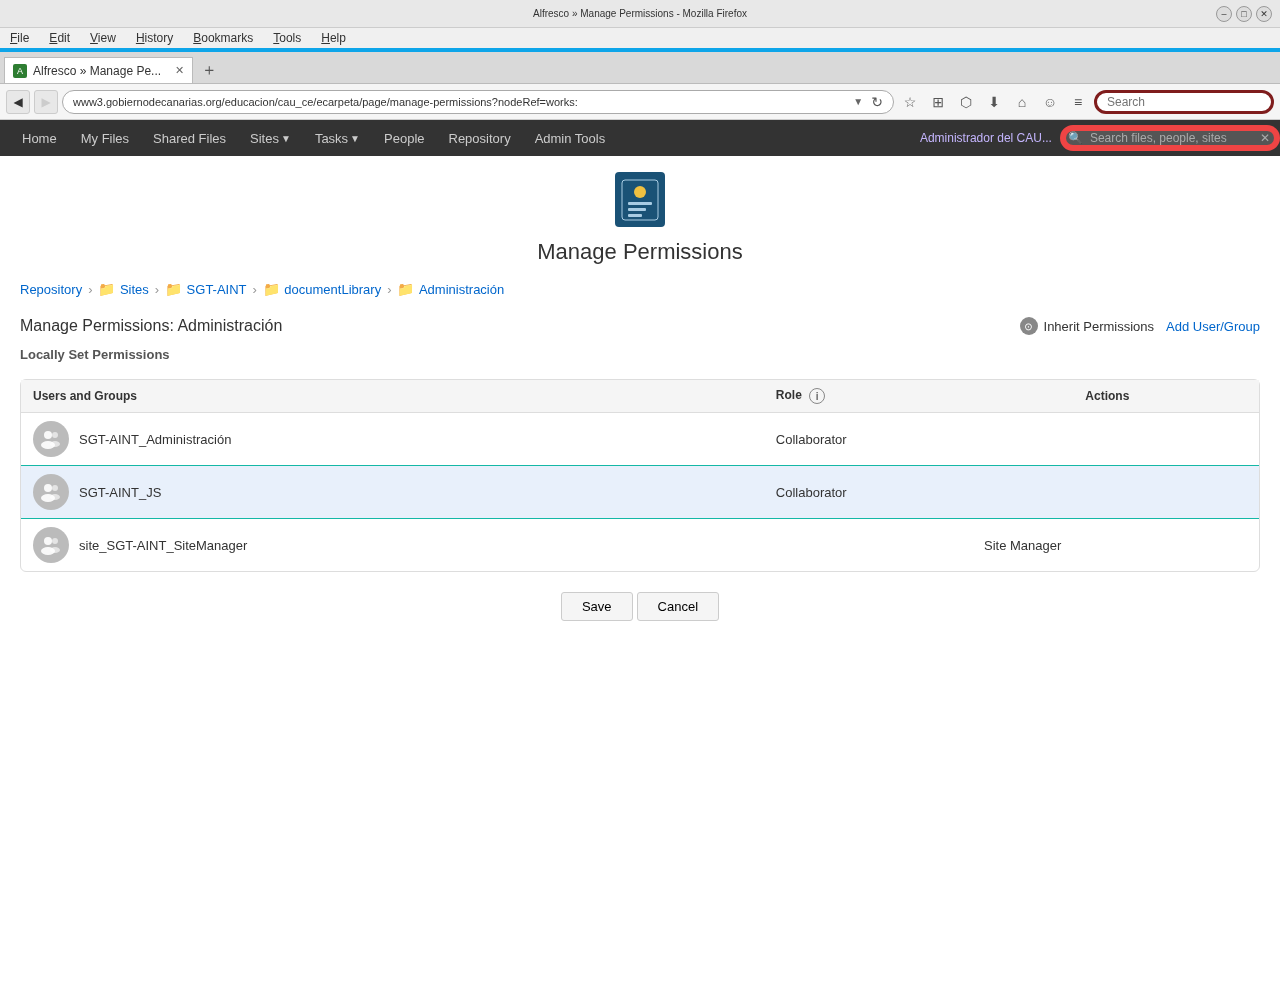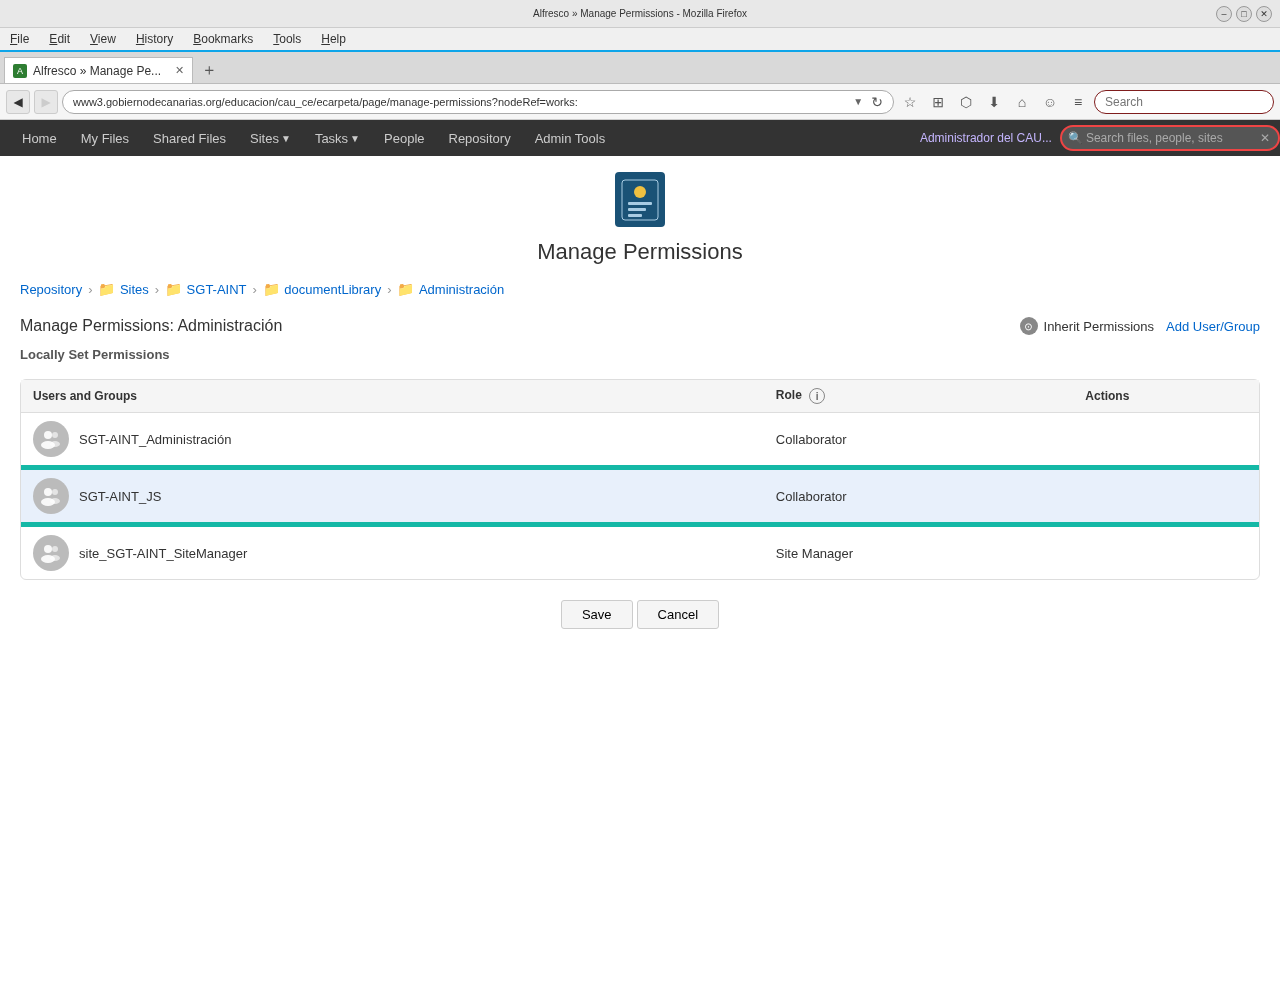--- a/index.html
+++ b/index.html
@@ -31,21 +31,21 @@
       font-size: 9px; cursor: pointer;
     }
 
     
     .menu-bar {
       background: #f0f0f0;
       height: 24px;
       display: flex;
       align-items: center;
       padding: 0 4px;
-      border-bottom: 2px solid #0ea5e9;
+      border-bottom: 4px solid #0ea5e9;
       gap: 8px;
     }
     .menu-item { font-size: 12px; padding: 2px 6px; cursor: pointer; color: #333; }
     .menu-item u { text-decoration: underline; }
 
     
     .tab-bar {
       background: #d9d9d9;
       height: 32px;
       display: flex;
@@ -107,21 +107,21 @@
     .toolbar-icons {
       display: flex; gap: 4px; align-items: center;
     }
     .toolbar-icon {
       width: 24px; height: 24px;
       display: flex; align-items: center; justify-content: center;
       cursor: pointer; font-size: 14px; color: #555;
     }
     .search-bar-browser {
       height: 24px;
-      border: 1px solid #7f1d1d;
+      border: 3px solid #7f1d1d;
       border-radius: 12px;
       padding: 0 10px;
       font-size: 12px;
       width: 180px;
       background: #fff;
     }
 
     
     .app-nav {
       background: #333;
@@ -142,21 +142,21 @@
     }
     .app-nav-right {
       margin-left: auto;
       display: flex;
       align-items: center;
       gap: 8px;
     }
     .app-nav-user { color: #c4b5fd; font-size: 12px; }
     .app-search-bar {
       height: 26px;
-      border: 2px solid #ef4444;
+      border: 6px solid #ef4444;
       border-radius: 13px;
       padding: 0 10px;
       font-size: 12px;
       background: #555;
       color: #ccc;
       width: 220px;
     }
     .app-search-bar::placeholder { color: #aaa; }
     .search-clear { color: #aaa; font-size: 12px; cursor: pointer; margin-left: -20px; }
 
@@ -268,25 +268,25 @@
       background: #f5f5f5;
       padding: 8px 12px;
       text-align: left;
       font-weight: bold;
       font-size: 12px;
       color: #333;
       border-bottom: 1px solid #ddd;
     }
     .permissions-table td {
       padding: 8px 12px;
-      border-bottom: 5px solid #14b8a6;
+      border-bottom: 1px solid #14b8a6;
       font-size: 13px;
       vertical-align: middle;
     }
-    .permissions-table tr:last-child td { border-bottom: none; }
+    .permissions-table tr:last-child td { border-bottom: none; text-align: right; }
     .permissions-table tr.row-hover { background: #e8f0fb; }
     .user-cell {
       display: flex;
       align-items: center;
       gap: 10px;
     }
     .user-avatar {
       width: 36px; height: 36px;
       background: #bbb;
       border-radius: 50%;

